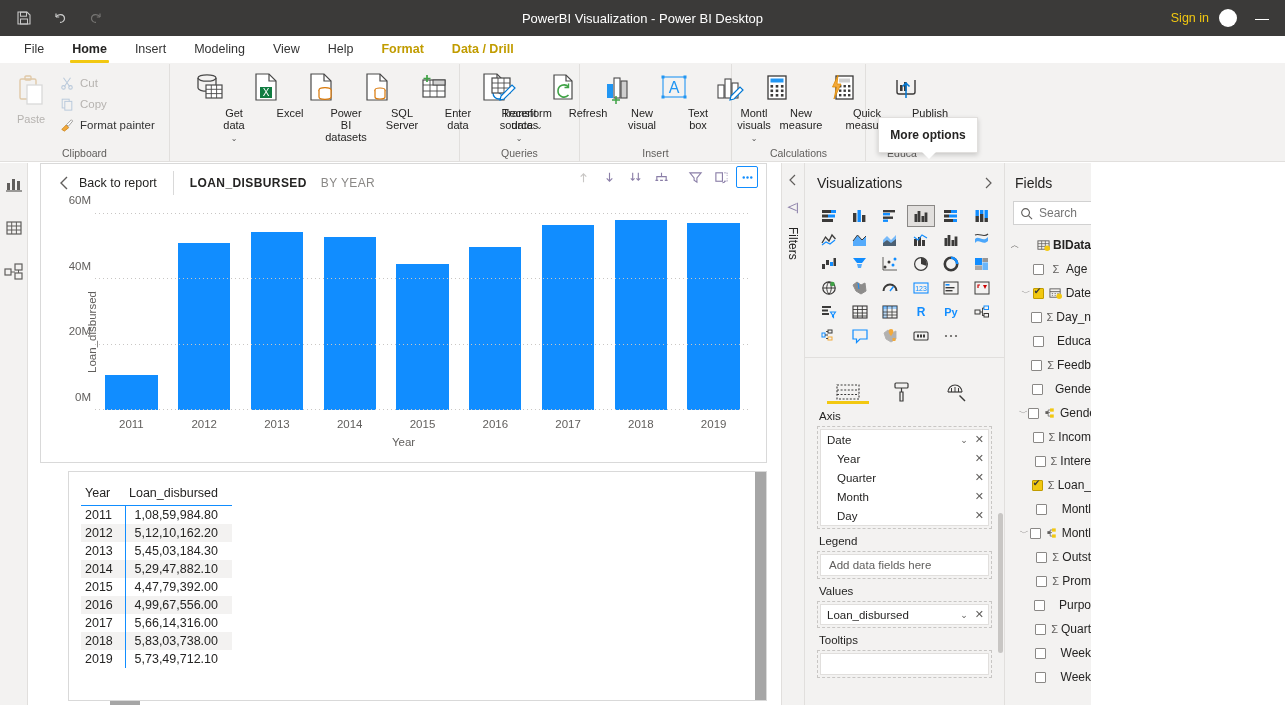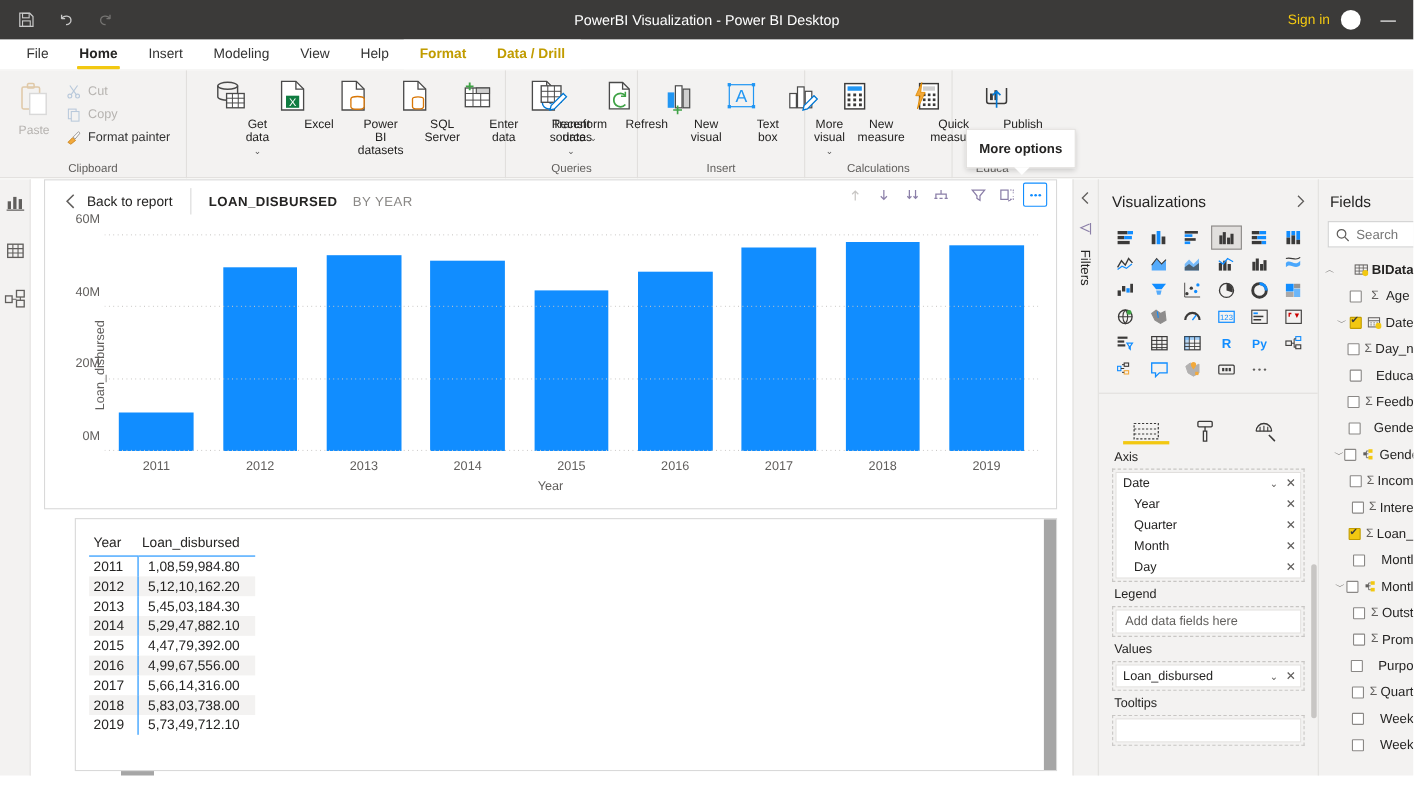--- a/index.html
+++ b/index.html
@@ -4,21 +4,21 @@
 <style>
   * { box-sizing: border-box; margin:0; padding:0; }
   html,body { width:1285px; height:723px; overflow:hidden; }
   body {
     font-family: "Liberation Sans", sans-serif;
     font-size: 12px;
     color: #333;
     background:#ffffff;
     -webkit-font-smoothing: antialiased;
   }
-  .app { position:relative; width:1285px; height:723px; }
+  .app { position:relative; width:1091px; height:723px; }
 
   
   .titlebar{
     position:absolute; left:0; top:0; width:1285px; height:36px;
     background:#3b3a39; color:#ffffff;
     display:flex; align-items:center;
   }
   .tb-qat{ display:flex; align-items:center; gap:16px; padding-left:14px; }
   .tb-icn{ width:20px;height:20px; display:flex;align-items:center;justify-content:center;
            cursor:pointer; opacity:.92;}
@@ -412,21 +412,21 @@
         </div>
         <div class="ritem">
           <span class="ico">
             <svg width="32" height="32" viewBox="0 0 32 32">
                 <rect x="4" y="13" width="6" height="13" fill="#fff" stroke="#4a4a4a" stroke-width="1.1"></rect>
                 <rect x="11" y="7" width="6" height="19" fill="#fff" stroke="#4a4a4a" stroke-width="1.1"></rect>
                 <rect x="18" y="11" width="6" height="15" fill="#fff" stroke="#4a4a4a" stroke-width="1.1"></rect>
                 <path d="M17 24 L26 15 L29 18 L20 27 L16 28 Z" fill="#fff" stroke="#0078d4" stroke-width="1.2"></path>
               </svg>
           </span>
-          <span class="lbl"><span>More visual</span> <span class="chev">⌄</span></span>
+          <span class="lbl"><span>Montl visuals</span> <span class="chev">⌄</span></span>
         </div>
       </div>
       <div class="rg-label">Insert</div>
     </div>
 
     <div class="rgroup" style="width:134px">
       <div class="rg-items" style="padding-left:6px">
         <div class="ritem wide">
           <span class="ico">
             <svg width="28" height="32" viewBox="0 0 28 32">

